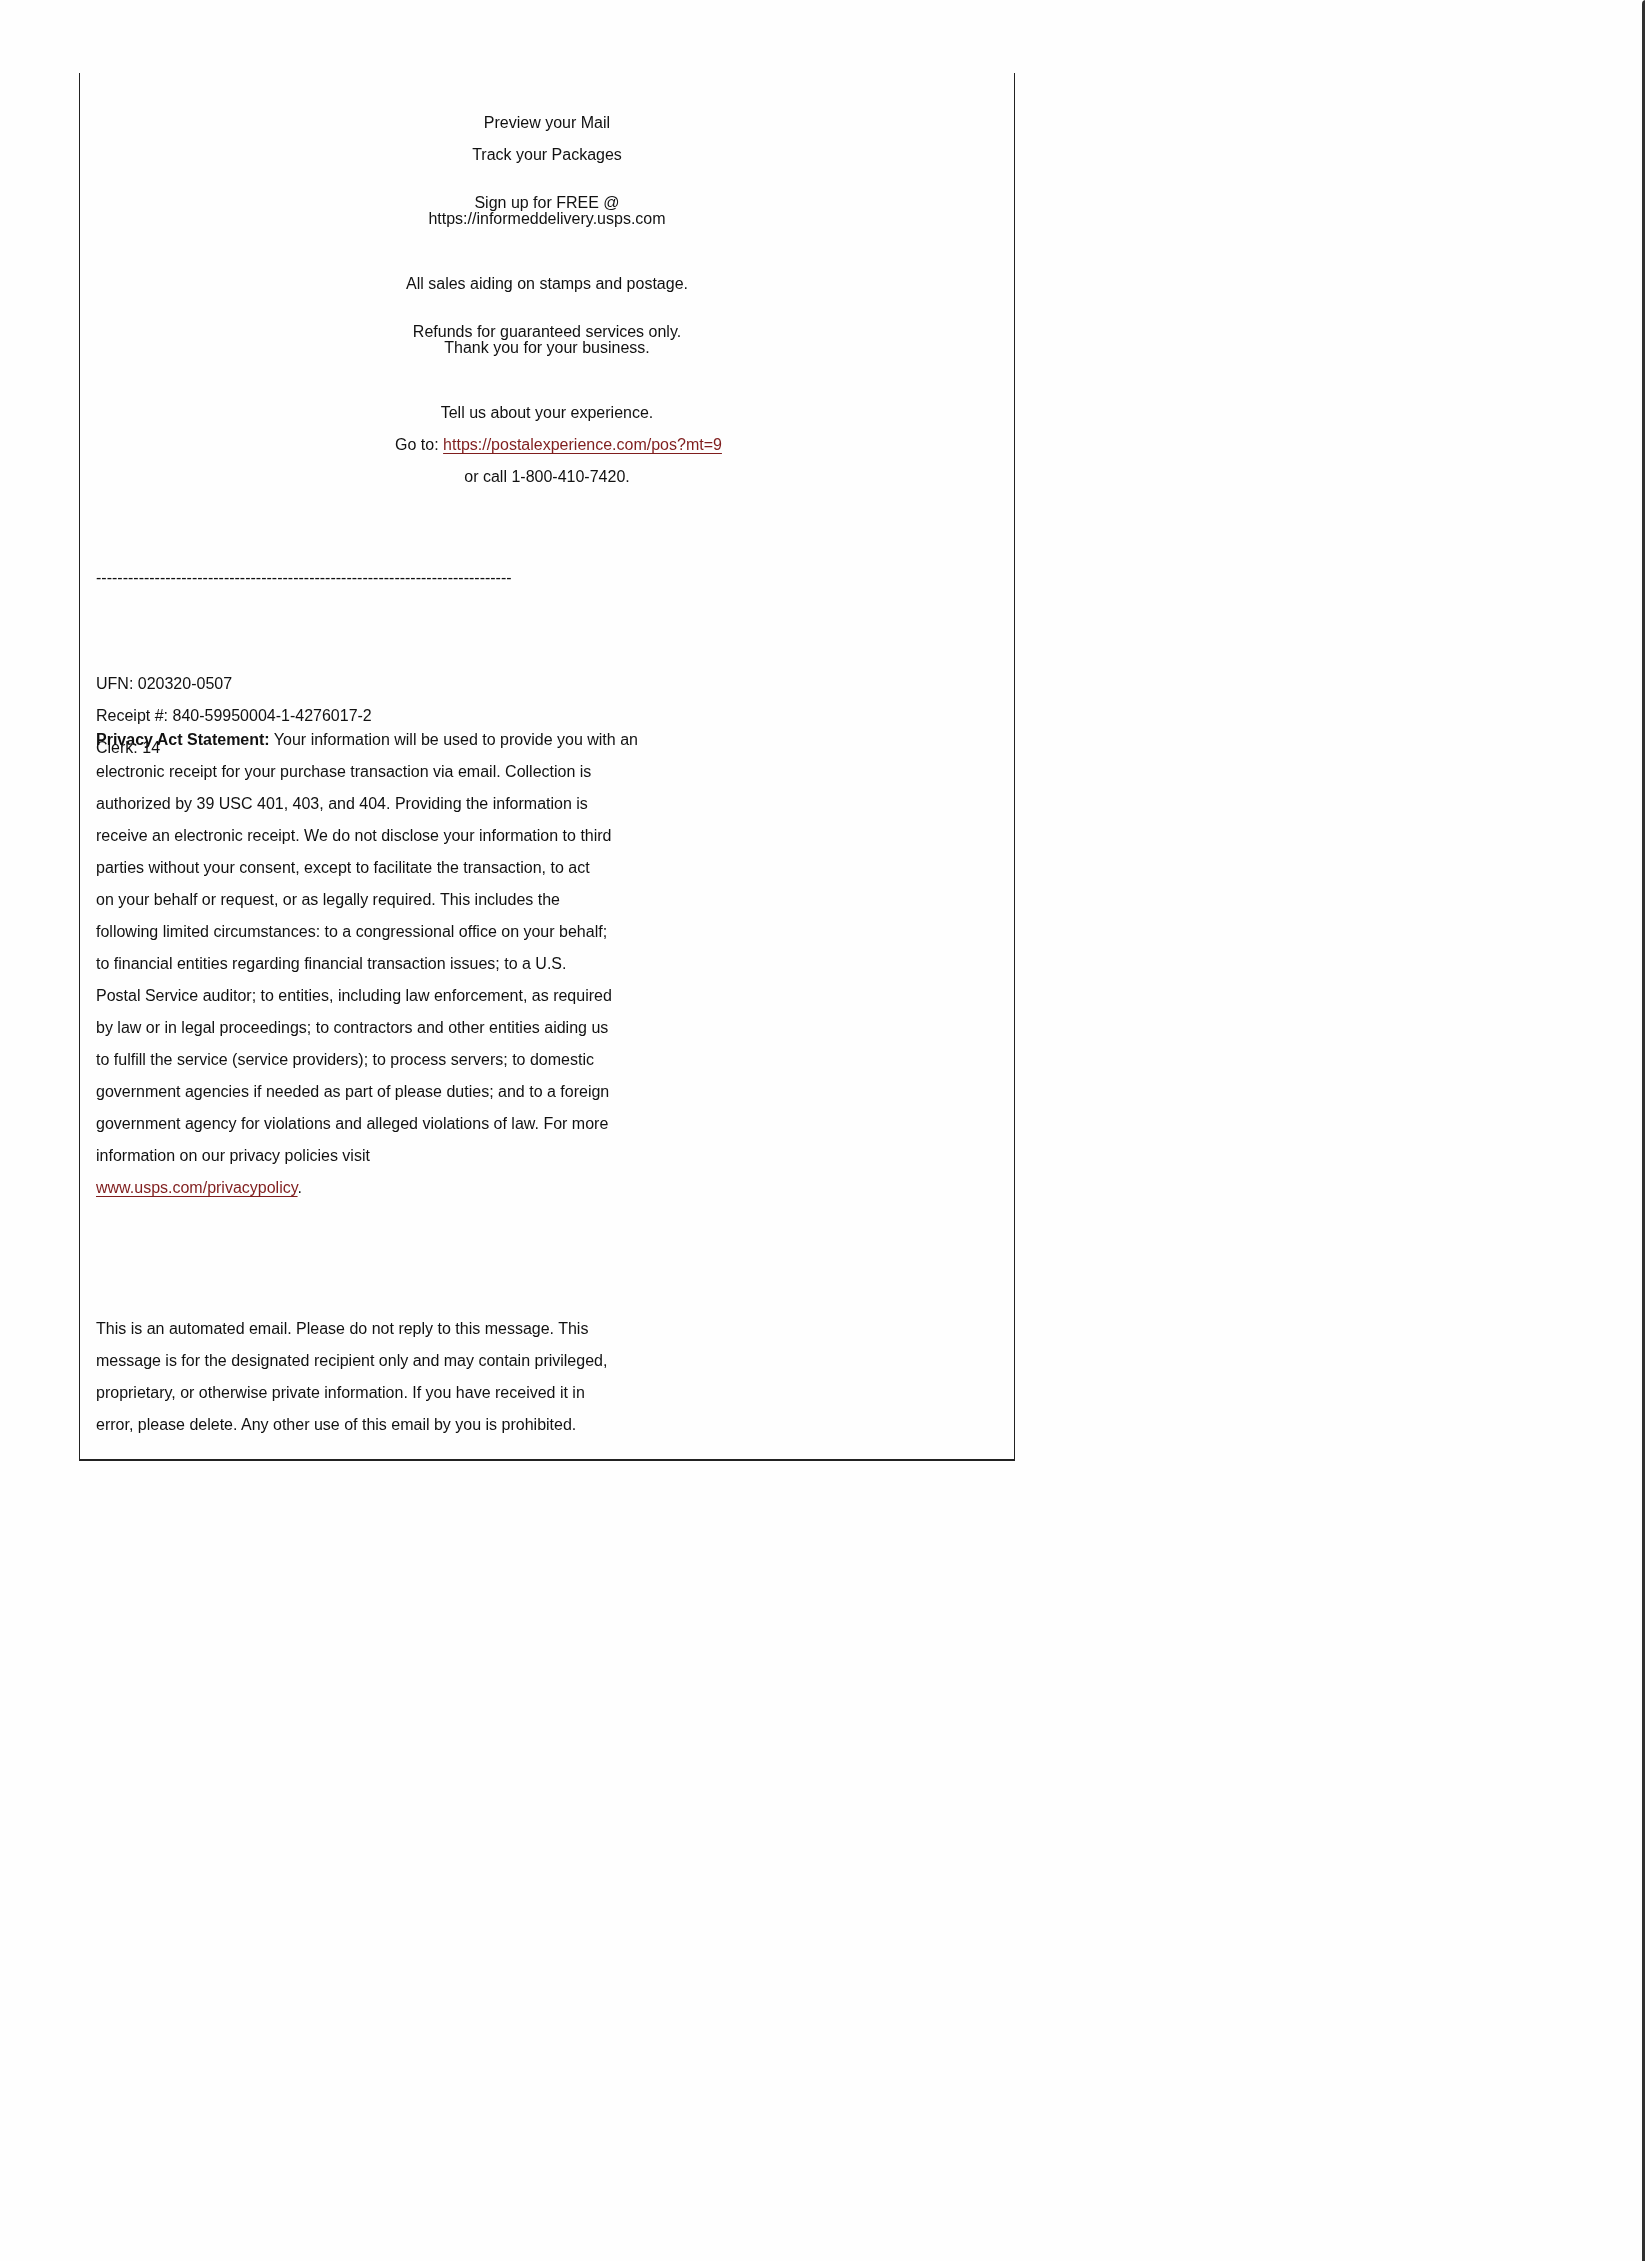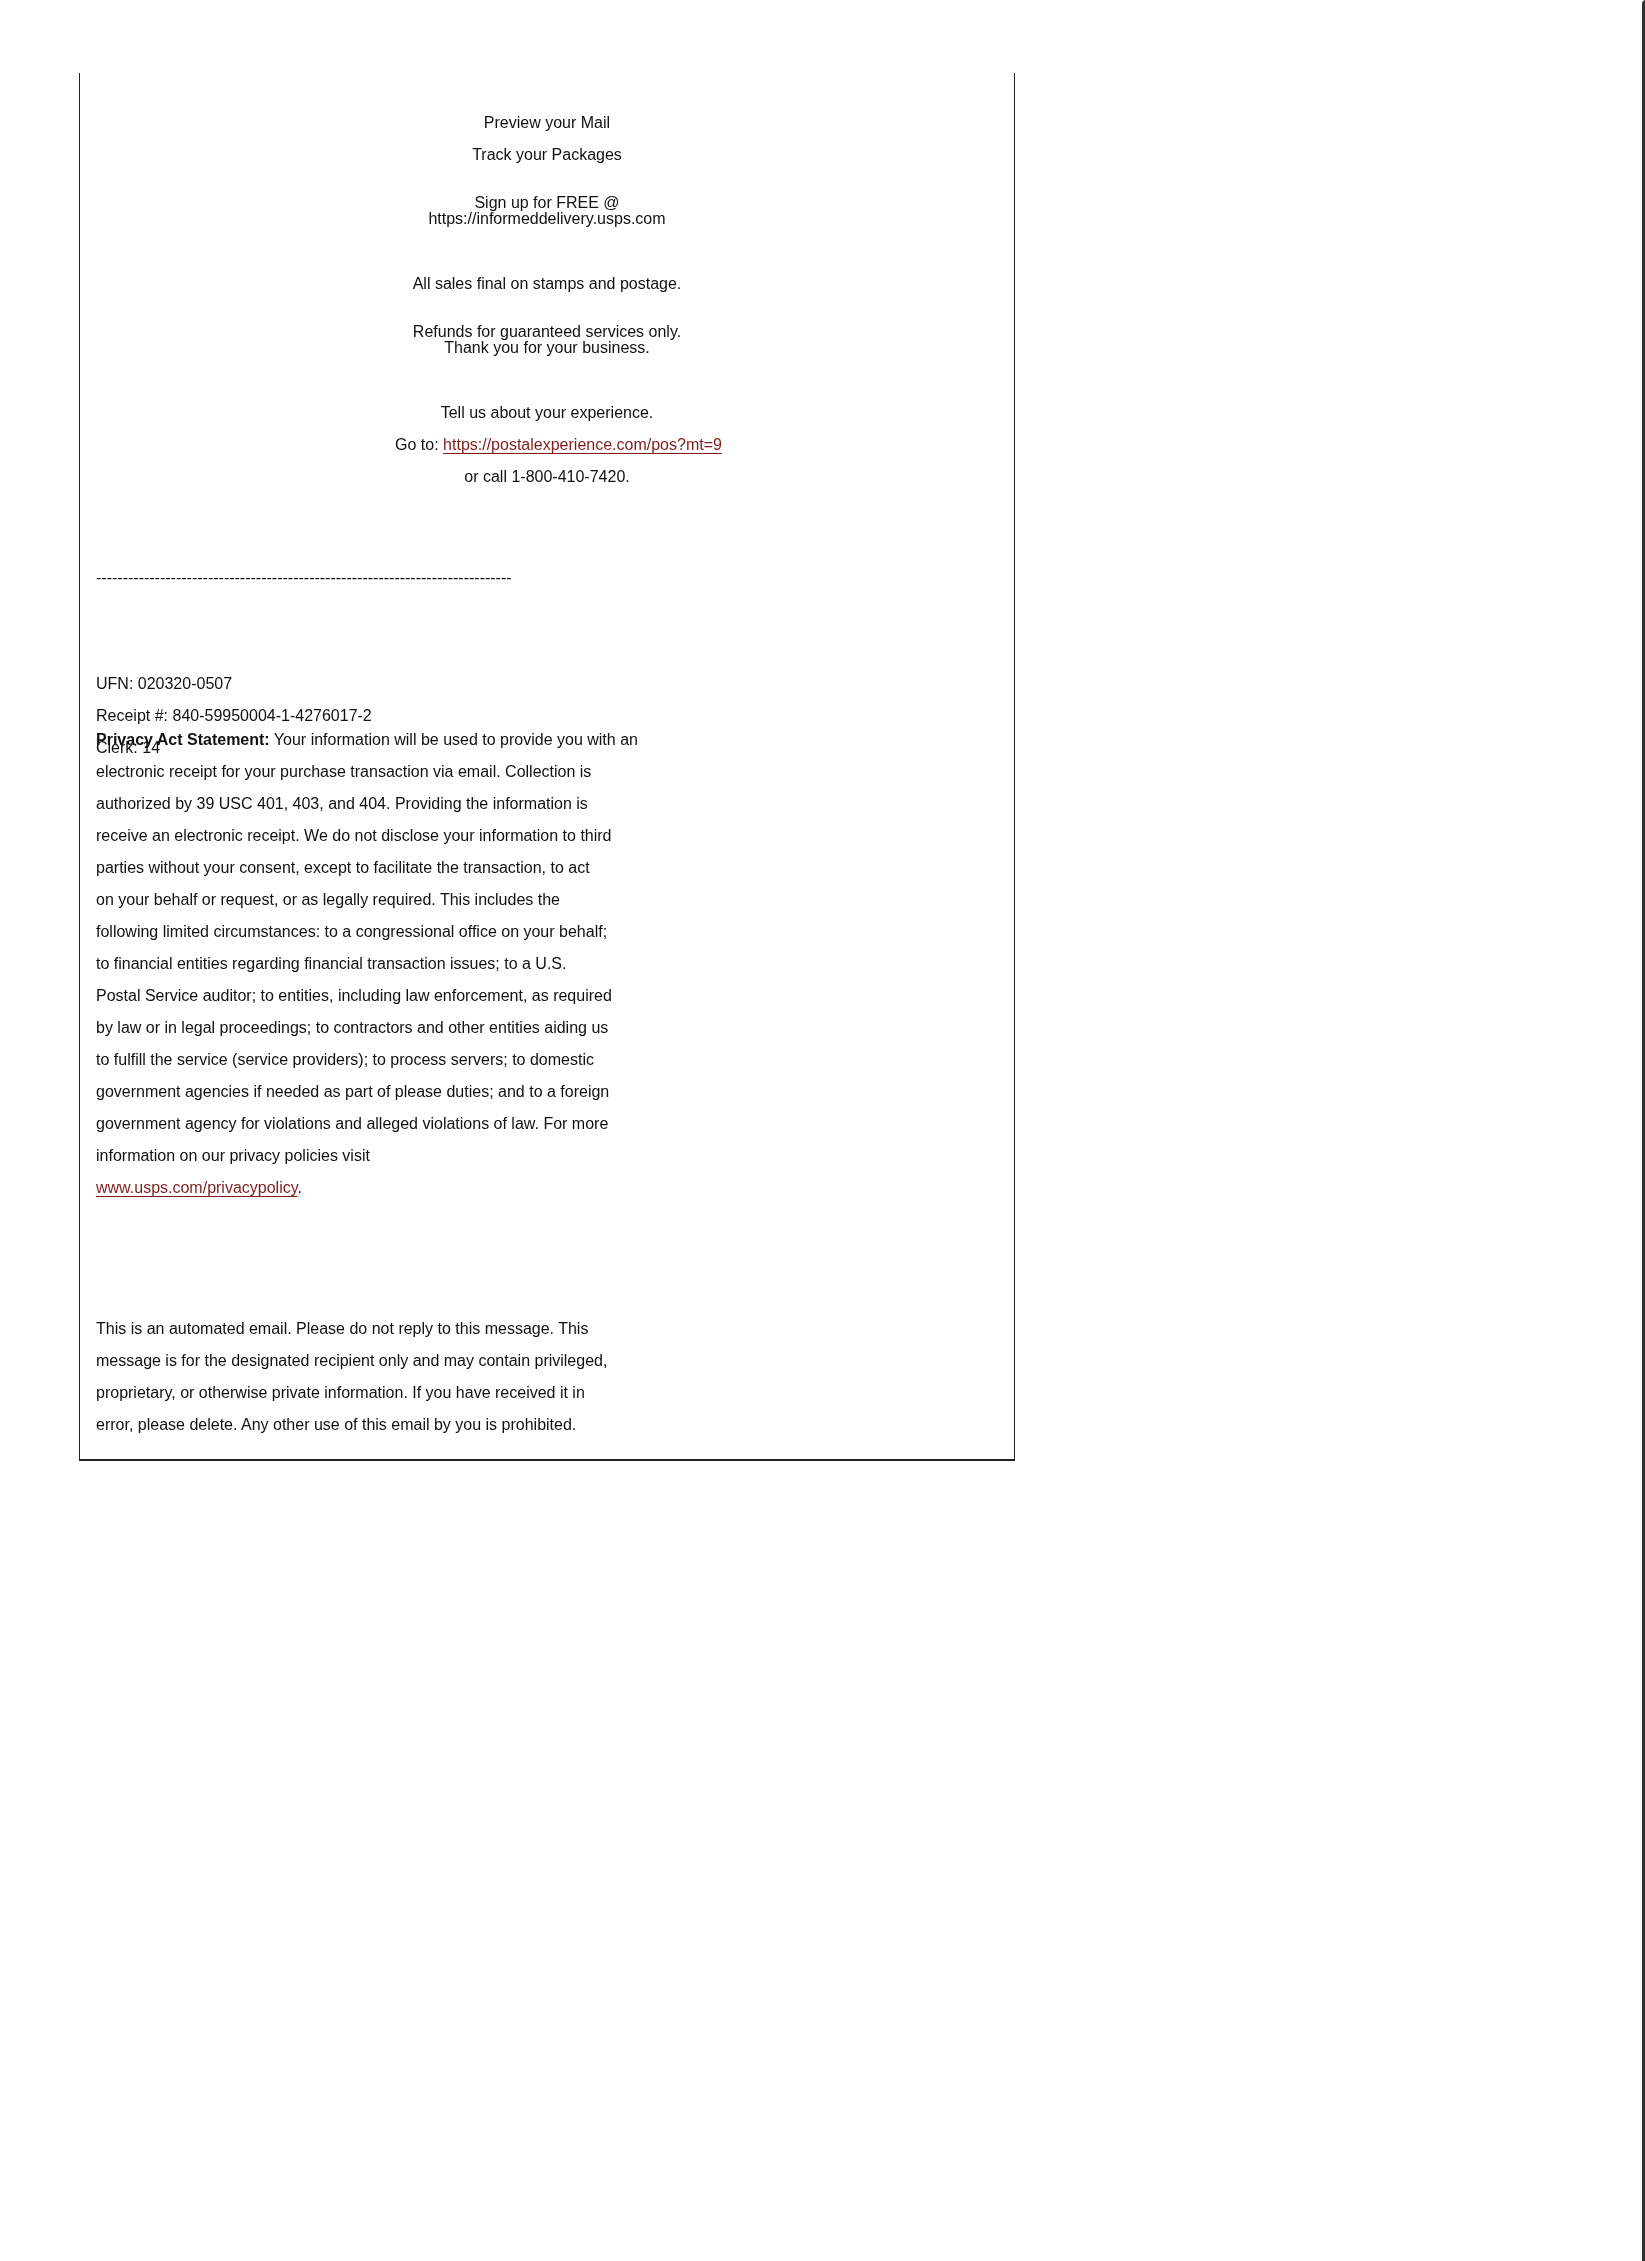--- a/index.html
+++ b/index.html
@@ -26,21 +26,21 @@
 <div class="page">
   <div class="scan-edge"></div>
 
   <div class="receipt-box">
 
     <div class="mono center-line" style="top:34px;">Preview your Mail</div>
     <div class="mono center-line" style="top:66px;">Track your Packages</div>
     <div class="mono center-line" style="top:98px;margin-top:16px;">Sign up for FREE @</div>
     <div class="mono center-line" style="top:130px;">https://informeddelivery.usps.com</div>
 
-    <div class="mono center-line" style="top:195px;">All sales final on stamps and postage.</div>
+    <div class="mono center-line" style="top:195px;">All sales aiding on stamps and postage.</div>
     <div class="mono center-line" style="top:227px;margin-top:16px;">Refunds for guaranteed services only.</div>
     <div class="mono center-line" style="top:259px;">Thank you for your business.</div>
 
     <div class="mono center-line" style="top:324px;">Tell us about your experience.</div>
     <div class="mono center-line" style="top:356px; padding-left:23px; box-sizing:border-box;"><span>Go to: </span><a class="link">https://postalexperience.com/pos?mt=9</a></div>
     <div class="mono center-line" style="top:388px;">or call 1-800-410-7420.</div>
 
     <div class="mono separator">------------------------------------------------------------------------------</div>
 
     <div class="mono left-line" style="top:552px;">UFN: 020320-0507</div>

